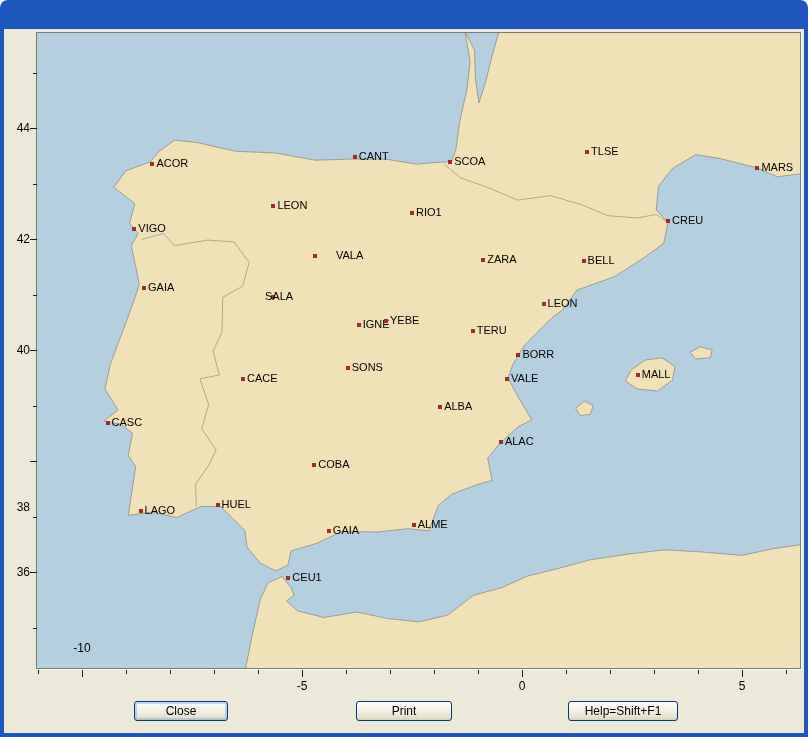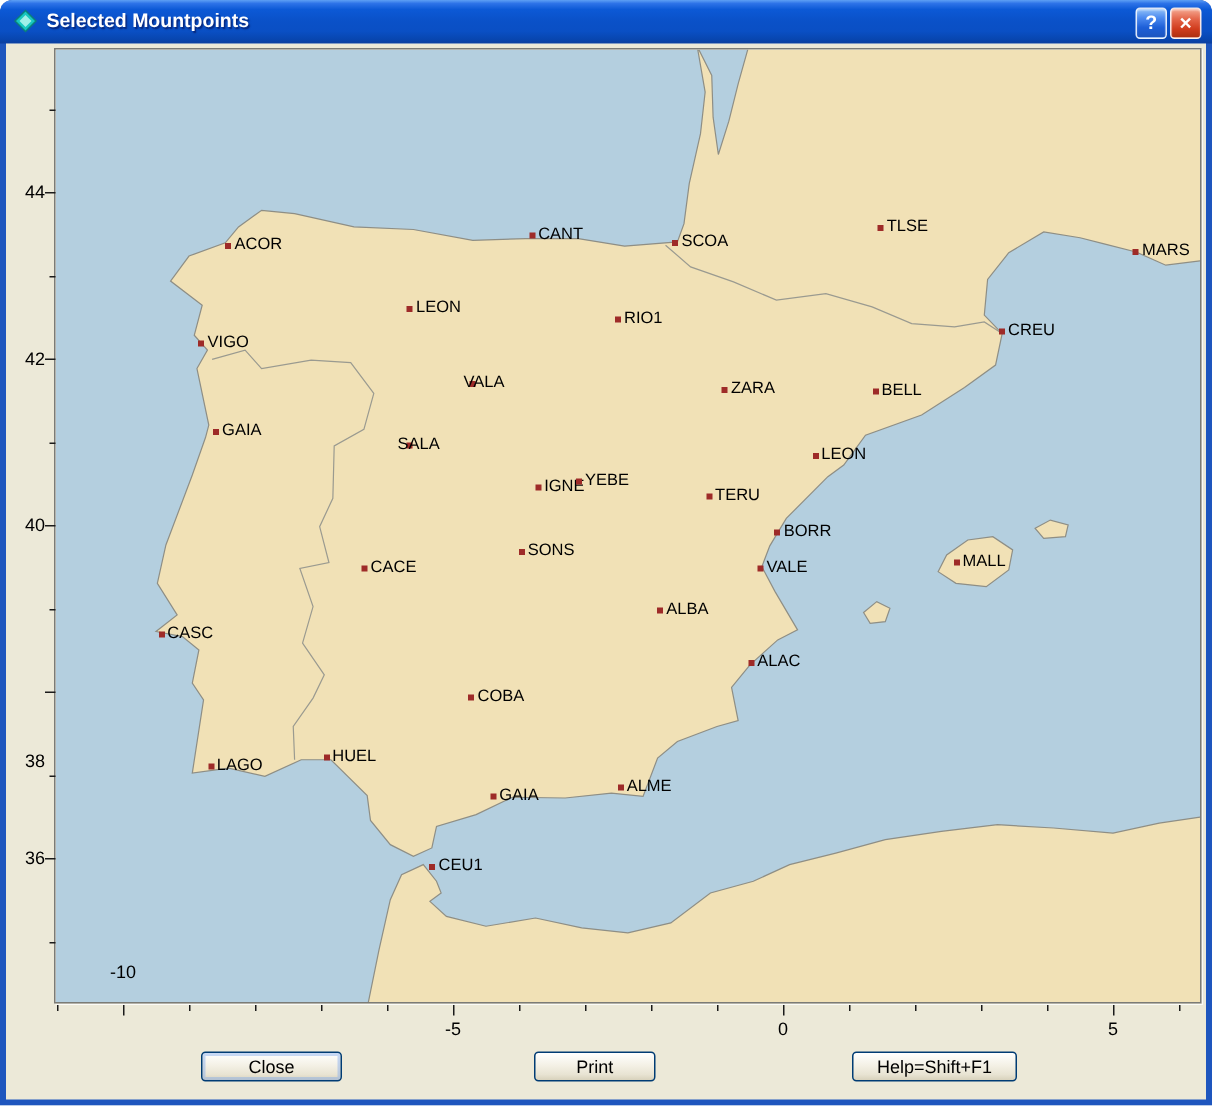--- a/index.html
+++ b/index.html
@@ -48,38 +48,27 @@
   .ylab { position:absolute; left:2px; width:24px; text-align:right; font-size:12px; color:#000; line-height:14px; }
   .xlab { position:absolute; width:30px; text-align:center; font-size:12px; color:#000; line-height:14px; }
 
   .xpbtn {
     position:absolute; top:672px; height:20px;
     border:1px solid #003C74; border-radius:3px;
     background:linear-gradient(180deg,#FFFFFF 0%,#F4F1E6 45%,#E8E3D2 80%,#D8D2BC 100%);
     font-family:"Liberation Sans",sans-serif; font-size:12px; color:#000; cursor:default;
   }
   .btn-close { left:130px; width:94px; box-shadow:inset 0 0 0 2px rgba(130,170,235,.45); }
-  .btn-print { left:352px; width:81px; }
+  .btn-print { left:352px; width:96px; }
   .btn-help  { left:564px; width:110px; }
 </style>
 </head>
 <body>
 
 <div class="window">
-  <div class="titlebar">
-    <span class="app-icon">
-      <svg width="16" height="16" viewBox="0 0 16 16">
-        <polygon points="8,1 15,8 8,15 1,8" fill="#18C8C0" stroke="#0A7F7C" stroke-width="1"></polygon>
-        <polygon points="8,4 12,8 8,12 4,8" fill="#CFFFF6" opacity="0.75"></polygon>
-      </svg>
-    </span>
-    <span class="title-text">Selected Mountpoints</span>
-    <span class="tb-btn tb-help">?</span>
-    <span class="tb-btn tb-close">×</span>
-  </div>
 
   <div class="client">
     <div class="plot">
       <svg width="763" height="635">
           <rect x="0" y="0" width="763" height="635" fill="#B4CFDF"></rect>
           <polygon points="427.8,-2.1 433.1,28.4 430.0,56.1 422.5,89.4 419.0,116.1 414.6,128.3 379.4,131.1 348.6,126.1 313.4,126.1 278.2,127.2 238.6,120.0 199.0,118.3 159.4,109.4 137.4,107.2 122.0,118.3 113.2,128.9 89.0,137.7 76.7,154.4 97.8,170.5 92.5,190.5 101.3,200.4 94.3,212.7 102.2,250.4 100.0,258.7 91.2,283.7 73.6,330.3 67.9,355.9 81.1,376.9 67.0,388.0 84.6,391.4 95.6,400.3 91.2,422.4 98.7,433.6 91.2,482.4 115.4,479.1 139.6,484.6 163.8,473.5 183.6,473.5 207.8,497.4 210.0,514.0 223.2,530.1 238.6,537.9 250.9,532.3 254.0,517.9 280.4,510.1 304.6,498.5 339.8,499.0 370.6,495.7 391.7,497.9 401.4,472.4 414.6,461.3 441.0,451.3 455.1,447.4 450.7,425.2 463.0,410.2 481.5,393.6 494.7,386.9 479.7,361.4 470.9,344.8 476.2,330.9 487.2,312.6 514.9,284.8 525.5,277.0 540.0,257.1 577.4,243.7 606.0,225.4 626.7,210.4 631.1,189.4 619.2,177.1 621.4,153.3 635.5,135.5 658.8,121.6 683.0,125.5 698.4,129.4 720.4,135.0 740.2,143.8 766.6,140.5 766.6,-2.1 462.1,-2.1 455.1,22.9 448.9,47.8 441.9,70.0 438.4,45.1 437.5,17.3" fill="#F1E1B6" stroke="#8E8E85" stroke-width="0.8"></polygon>
           <polygon points="207.8,638.9 215.7,600.1 223.2,566.8 230.7,550.1 245.2,543.4 254.0,554.5 257.1,562.3 249.6,567.9 260.6,577.9 287.0,584.5 320.0,579.0 350.8,585.6 381.6,588.9 410.2,582.3 436.6,562.3 465.2,554.5 489.4,543.4 520.2,535.7 553.2,526.8 590.6,521.2 628.0,516.8 665.4,519.0 705.0,522.4 735.8,515.7 766.6,511.3 766.6,638.9" fill="#F1E1B6" stroke="#8E8E85" stroke-width="0.8"></polygon>
           <polygon points="588.4,348.1 594.1,337.0 608.2,327.0 624.9,324.8 638.1,333.6 635.5,347.0 620.5,358.1 600.3,355.9" fill="#F1E1B6" stroke="#8E8E85" stroke-width="0.8"></polygon>
           <polygon points="653.1,319.2 663.2,313.7 675.1,317.0 673.3,324.8 658.8,325.9" fill="#F1E1B6" stroke="#8E8E85" stroke-width="0.8"></polygon>
           <polygon points="538.7,375.3 547.5,368.1 556.3,372.5 553.2,381.4 543.1,382.5" fill="#F1E1B6" stroke="#8E8E85" stroke-width="0.8"></polygon>
@@ -99,21 +88,21 @@
           <div class="stn-label" style="left: 724.4px; top: 127.96px; color: rgb(0, 0, 0);">MARS</div>
           <div class="stn-marker" style="left: 95.36px; top: 194.01px; background: rgb(158, 43, 40);"></div>
           <div class="stn-label" style="left: 101.36px; top: 189.01px; color: rgb(0, 0, 0);">VIGO</div>
           <div class="stn-marker" style="left: 234.4px; top: 171.255px; background: rgb(158, 43, 40);"></div>
           <div class="stn-label" style="left: 240.4px; top: 166.255px; color: rgb(0, 0, 0);">LEON</div>
           <div class="stn-marker" style="left: 373px; top: 178.47px; background: rgb(158, 43, 40);"></div>
           <div class="stn-label" style="left: 379px; top: 173.47px; color: rgb(0, 0, 0);">RIO1</div>
           <div class="stn-marker" style="left: 629.08px; top: 186.24px; background: rgb(158, 43, 40);"></div>
           <div class="stn-label" style="left: 635.08px; top: 181.24px; color: rgb(0, 0, 0);">CREU</div>
           <div class="stn-marker" style="left: 275.76px; top: 220.65px; background: rgb(158, 43, 40);"></div>
-          <div class="stn-label" style="left: 272px; top: 215.65px; color: rgb(0, 0, 0);">VALA</div>
+          <div class="stn-label" style="left: 299px; top: 215.65px; color: rgb(0, 0, 0);">VALA</div>
           <div class="stn-marker" style="left: 444.28px; top: 224.535px; background: rgb(158, 43, 40);"></div>
           <div class="stn-label" style="left: 450.28px; top: 219.535px; color: rgb(0, 0, 0);">ZARA</div>
           <div class="stn-marker" style="left: 544.6px; top: 226.2px; background: rgb(158, 43, 40);"></div>
           <div class="stn-label" style="left: 550.6px; top: 221.2px; color: rgb(0, 0, 0);">BELL</div>
           <div class="stn-marker" style="left: 105.04px; top: 253.395px; background: rgb(158, 43, 40);"></div>
           <div class="stn-label" style="left: 111.04px; top: 248.395px; color: rgb(0, 0, 0);">GAIA</div>
           <div class="stn-marker" style="left: 233.96px; top: 261.72px; background: rgb(158, 43, 40);"></div>
           <div class="stn-label" style="left: 228px; top: 256.72px; color: rgb(0, 0, 0);">SALA</div>
           <div class="stn-marker" style="left: 319.76px; top: 290.025px; background: rgb(158, 43, 40);"></div>
           <div class="stn-label" style="left: 325.76px; top: 285.025px; color: rgb(0, 0, 0);">IGNE</div>

